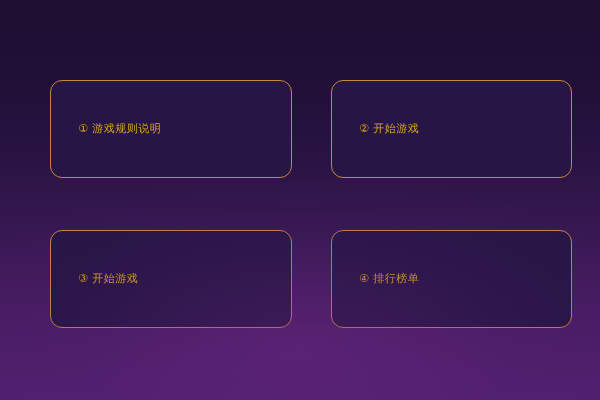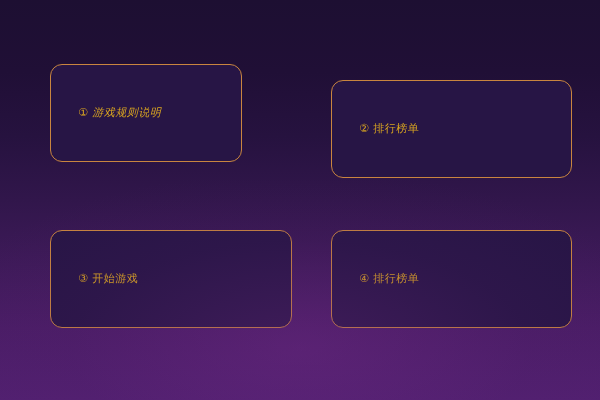--- a/index.html
+++ b/index.html
@@ -52,21 +52,21 @@
   .card {
     position: absolute;
     box-sizing: border-box;
     background: #271545;
     border: 1px solid #c9853f;
     border-radius: 12px;
     display: flex;
     align-items: center;
   }
 
-  .card-1 { left: 50px;  top: 64px;  width: 192px; height: 98px; font-style: italic; }
+  .card-1 { left: 50px;  top: 80px;  width: 242px; height: 98px; }
   .card-2 { left: 331px; top: 80px;  width: 241px; height: 98px; }
   .card-3 { left: 50px;  top: 230px; width: 242px; height: 98px; }
   .card-4 { left: 331px; top: 230px; width: 241px; height: 98px; }
 
   .card-label {
     margin-left: 27px;
     font-size: 11px;
     line-height: 12px;
     letter-spacing: 0.5px;
     color: #d9a520;
@@ -80,21 +80,21 @@
 
 <div id="stage">
 
   <div class="card-grid">
 
     <div class="card card-1">
       <span class="card-label">① 游戏规则说明</span>
     </div>
 
     <div class="card card-2">
-      <span class="card-label">② 排行榜单</span>
+      <span class="card-label">② 开始游戏</span>
     </div>
 
     <div class="card card-3">
       <span class="card-label">③ 开始游戏</span>
     </div>
 
     <div class="card card-4">
       <span class="card-label">④ 排行榜单</span>
     </div>
 

